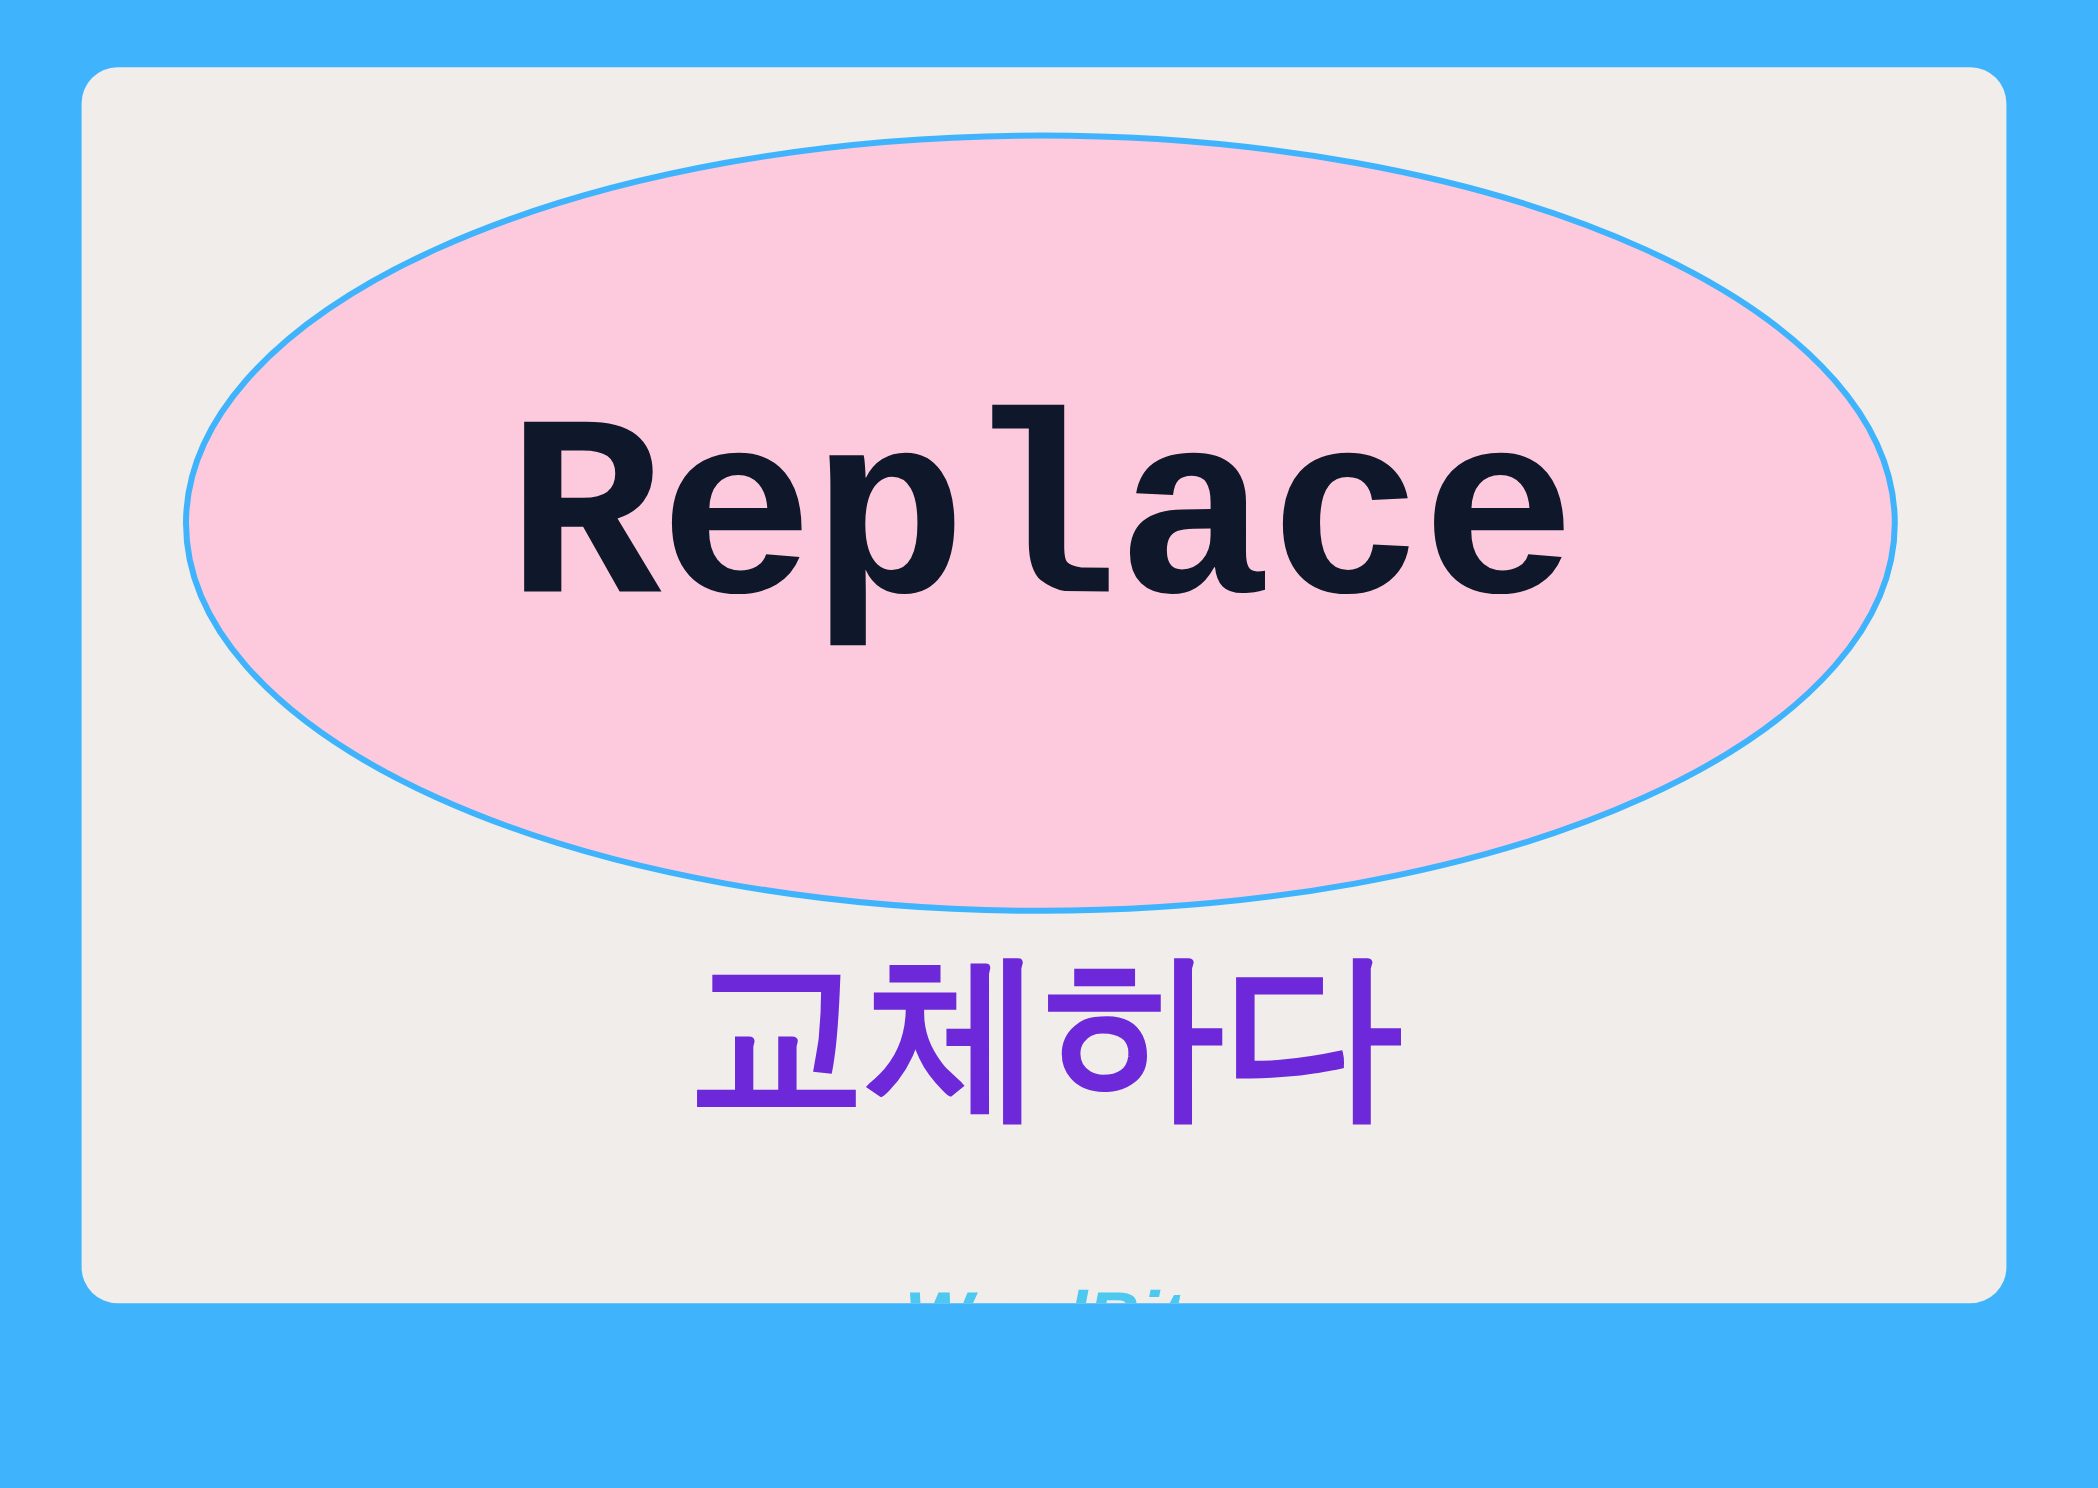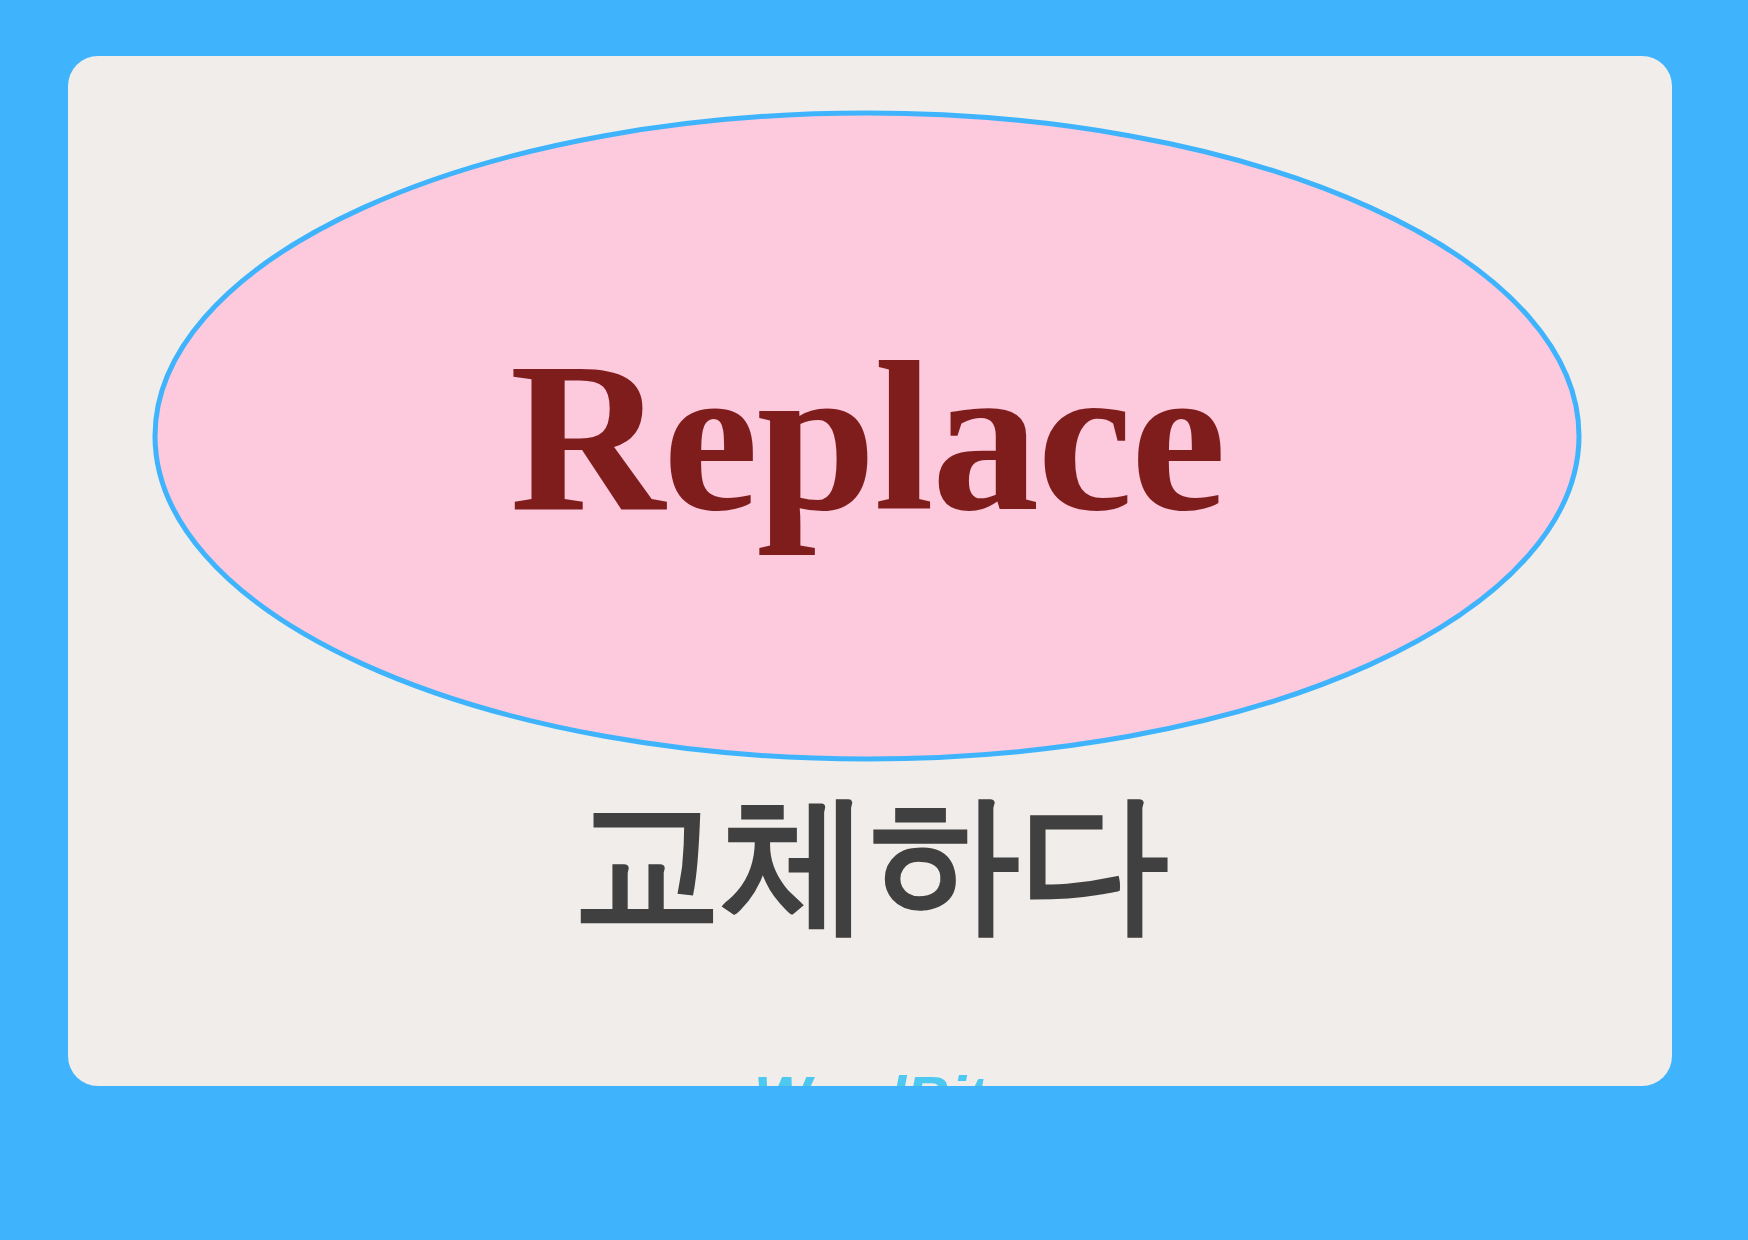--- a/index.html
+++ b/index.html
@@ -52,43 +52,43 @@
   
   .word-primary {
     position: absolute;
     left: 0;
     top: 0;
     width: 100%;
     height: 100%;
     display: flex;
     align-items: center;
     justify-content: center;
-    font-family: Liberation Serif, serif;
+    font-family: Liberation Mono, monospace;
     font-weight: 900;
     font-size: 215px;
     line-height: 1;
     letter-spacing: -2px;
-    color: #7f1d1d;
+    color: #0f172a;
     white-space: nowrap;
     -webkit-font-smoothing: antialiased;
   }
 
   
   .word-translation {
     position: absolute;
     left: 0;
     top: 724px;
     width: 100%;
     text-align: center;
     font-family: "DejaVu Sans", "Liberation Sans", sans-serif;
     font-weight: 700;
     font-size: 150px;
     line-height: 1.1;
     letter-spacing: -1px;
-    color: #404040;
+    color: #6d28d9;
     white-space: nowrap;
   }
 
   
   .brand {
     position: absolute;
     left: 0;
     top: 1012px;
     width: 100%;
     text-align: center;

